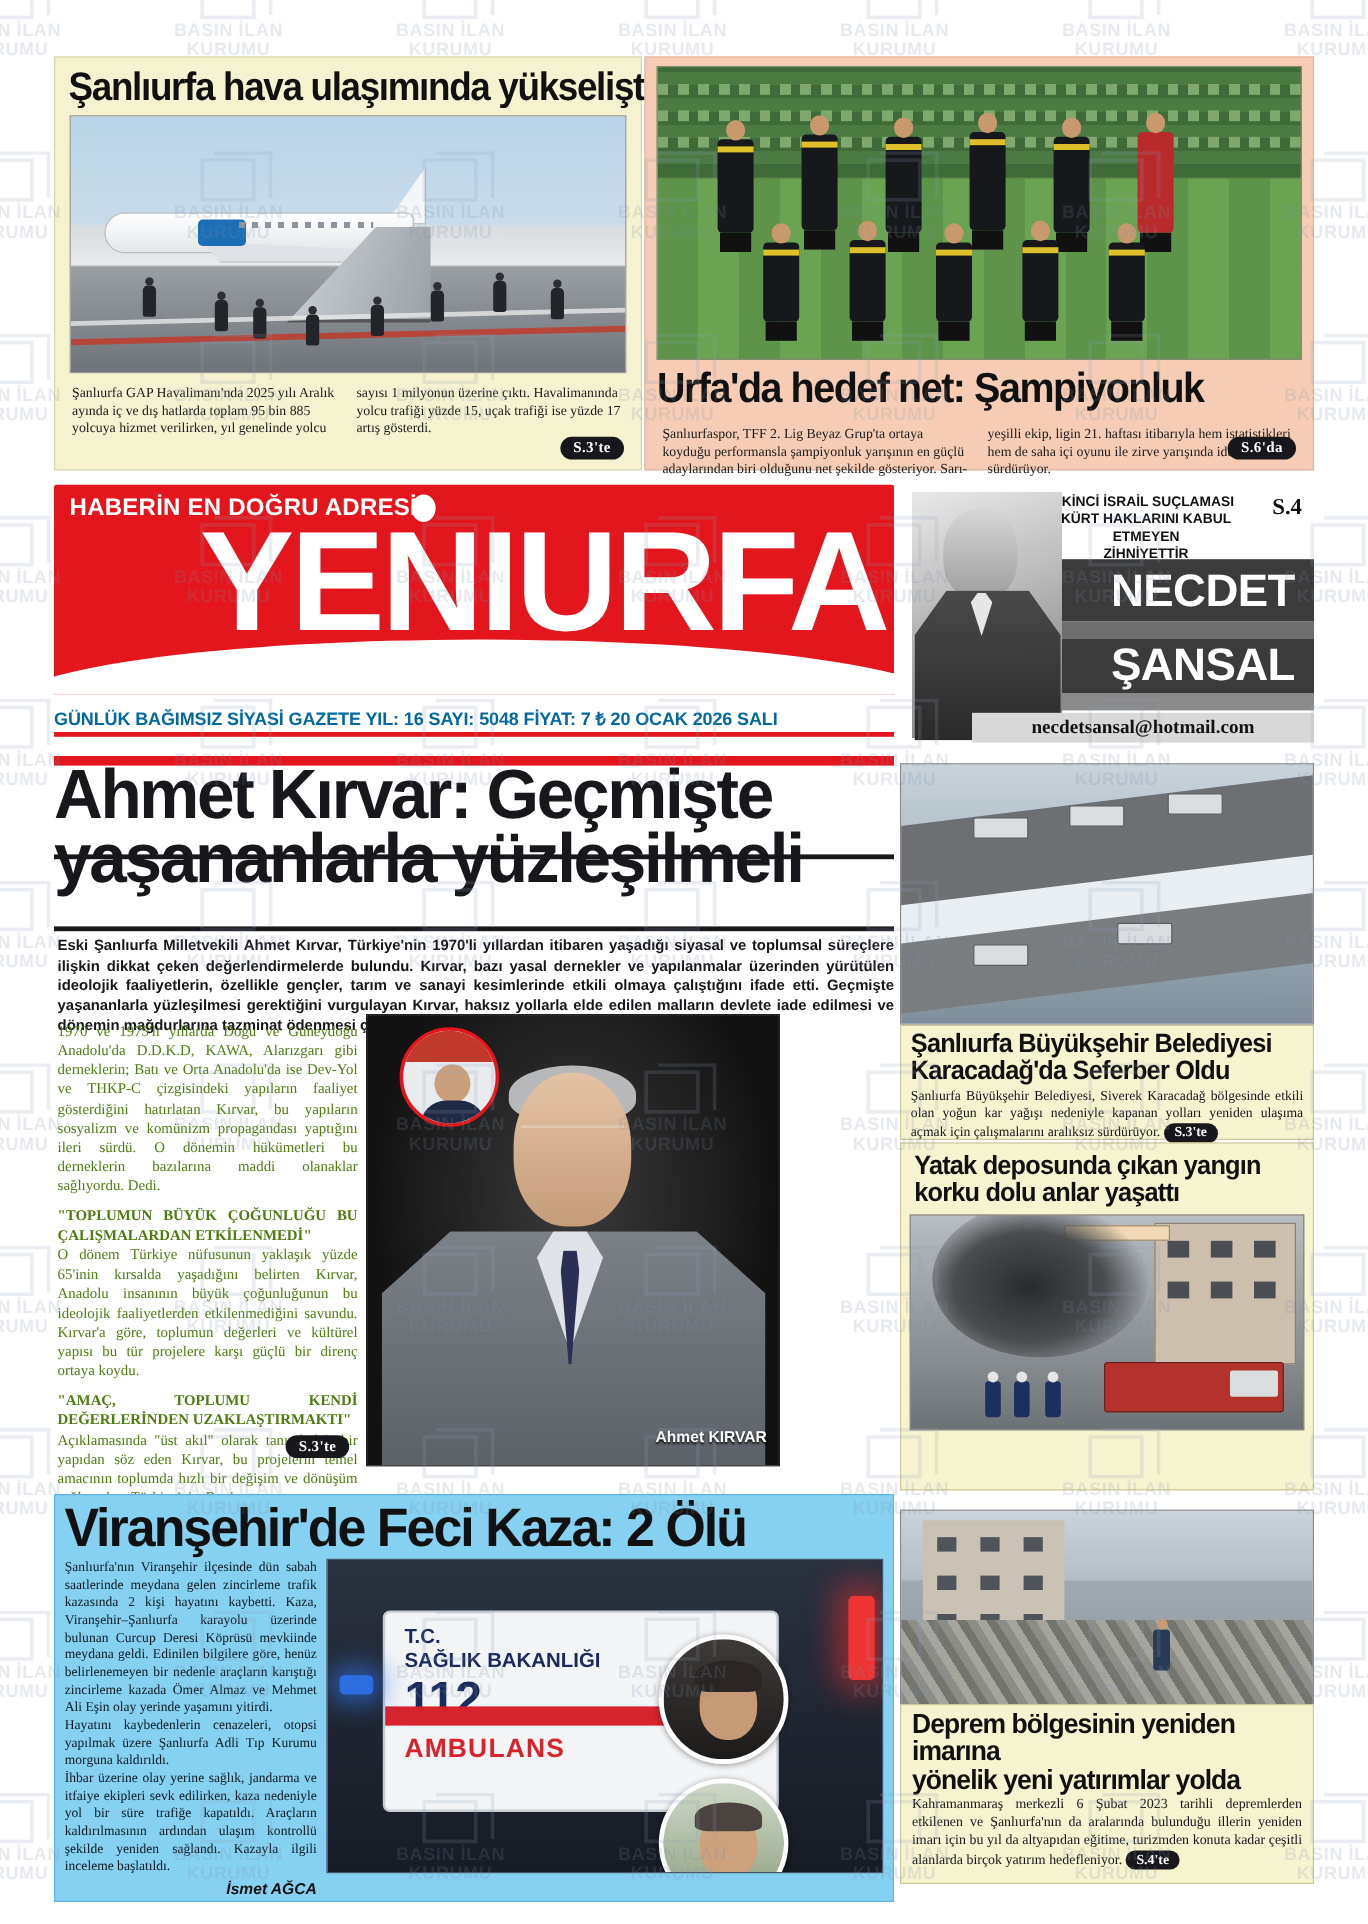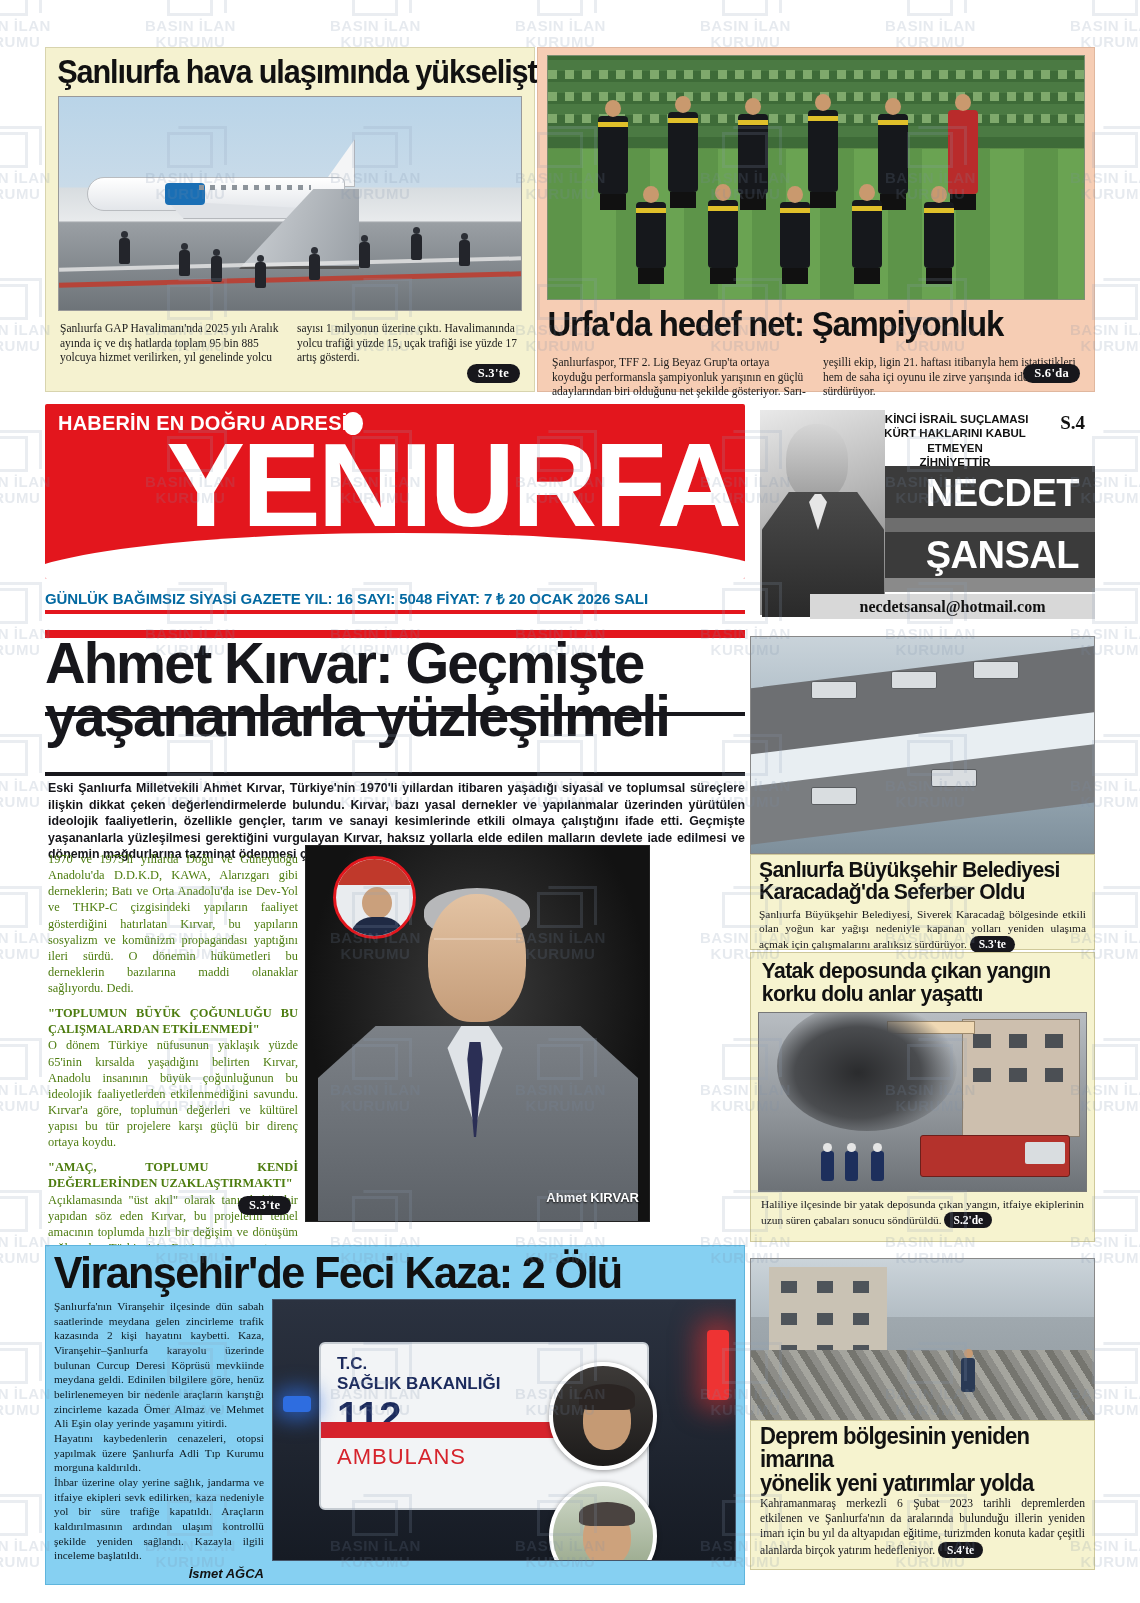--- a/index.html
+++ b/index.html
@@ -455,21 +455,21 @@
   .amb-photo .amb .bak{
     position:absolute;left:16px;top:30px;font-family:"Liberation Sans", sans-serif;
     font-weight:bold;font-size:17px;color:#1b2a5c;
   }
   .amb-photo .amb .n112{
     position:absolute;left:16px;top:52px;font-family:"Liberation Sans", sans-serif;
     font-weight:bold;font-size:40px;color:#1b2a5c;line-height:1;
   }
   .amb-photo .amb .word2{
     position:absolute;left:16px;top:100px;font-family:"Liberation Sans", sans-serif;
-    font-weight:normal;font-size:22px;color:#d6232c;letter-spacing:1px;
+    font-weight:bold;font-size:22px;color:#d6232c;letter-spacing:1px;
   }
   .amb-photo .amb .circ{
     position:absolute;right:24px;top:42px;width:44px;height:44px;border-radius:50%;
     background:#d6232c;
   }
   .amb-photo .amb .circ:after{content:"112";position:absolute;left:7px;top:13px;color:#fff;font-family:"Liberation Sans",sans-serif;font-weight:bold;font-size:15px;}
   .amb-photo .blue{
     position:absolute;left:10px;top:96px;width:28px;height:16px;background:#2e6de0;border-radius:4px;
     box-shadow:0 0 20px 8px rgba(46,109,224,.65);
   }
@@ -698,24 +698,20 @@
       </div>
       <div class="banner"></div>
       <div class="smoke"></div>
       <div class="truckb">
           <div class="cabin"></div>
         </div>
       <div class="ff" style="left:62px;"></div>
       <div class="ff" style="left:86px;"></div>
       <div class="ff" style="left:112px;"></div>
     </div>
-    <p>
-      <span>Haliliye ilçesinde bir yatak deposunda çıkan yangın, itfaiye ekiplerinin uzun süren çabaları sonucu söndürüldü.</span>
-      <span class="badge-sm">S.2'de</span>
-    </p>
   </div>
 
   <div class="quake-photo">
     <div class="sky"></div>
     <div class="tower">
       <div class="w" style="left:12px;top:14px;"></div>
       <div class="w" style="left:48px;top:14px;"></div>
       <div class="w" style="left:84px;top:14px;"></div>
       <div class="w" style="left:12px;top:46px;"></div>
       <div class="w" style="left:48px;top:46px;"></div>

